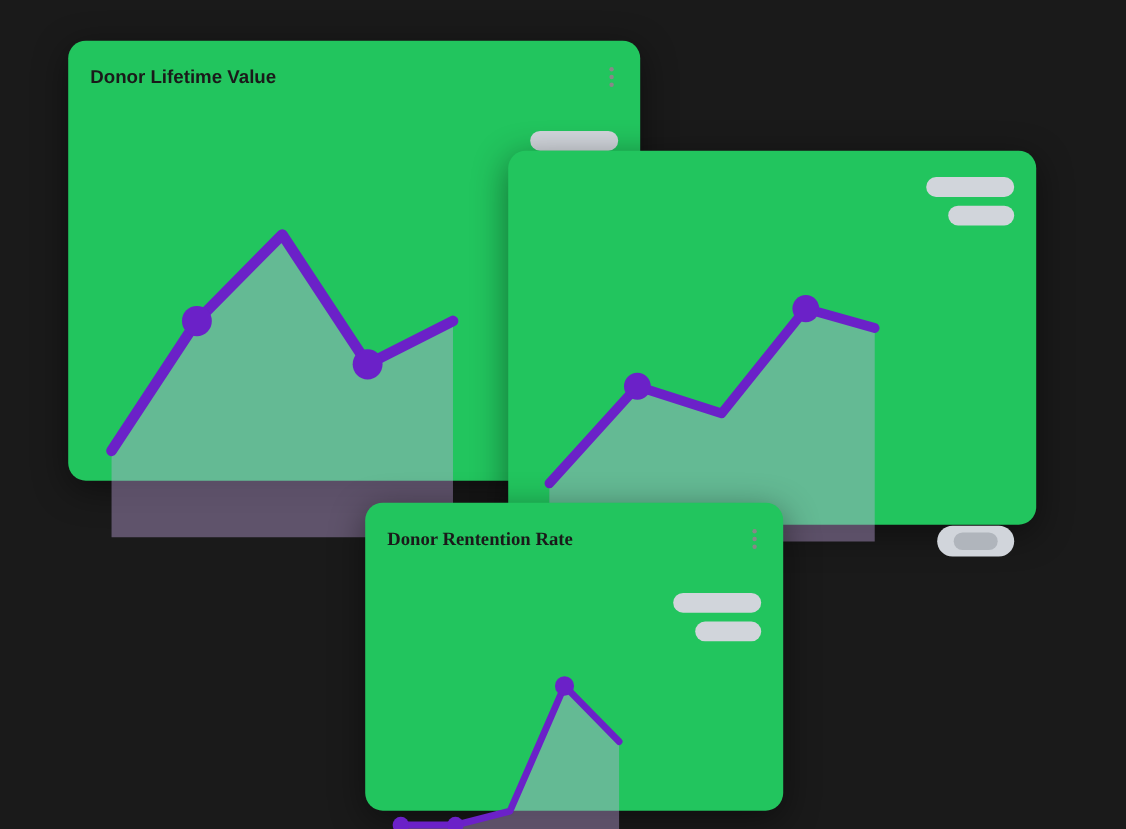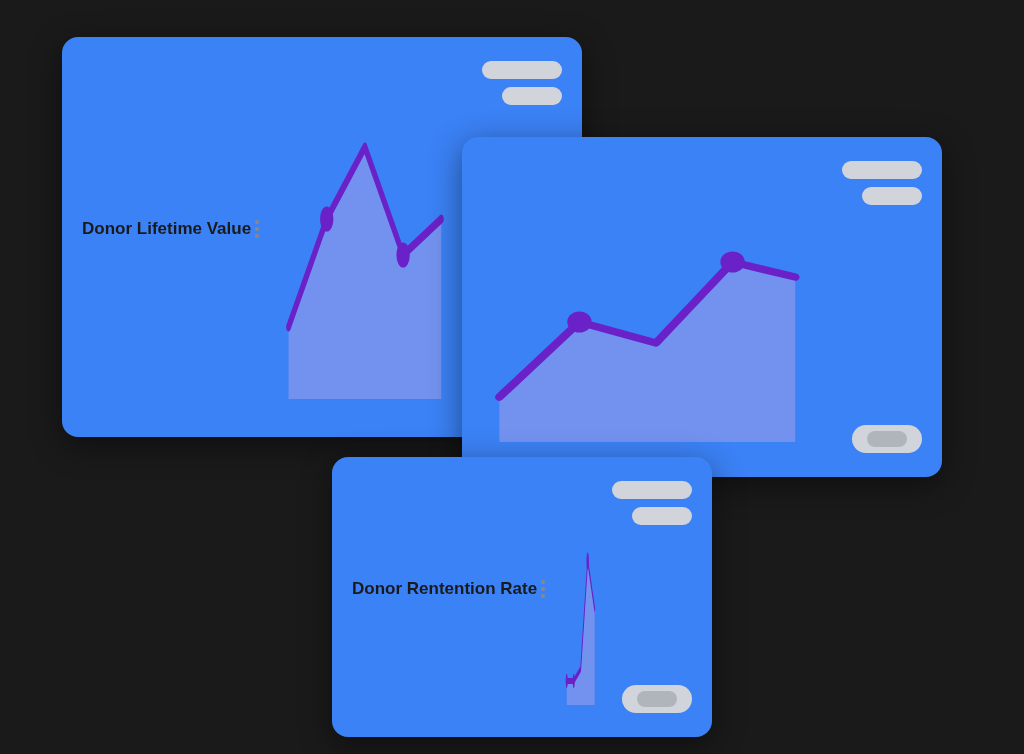--- a/index.html
+++ b/index.html
@@ -16,26 +16,26 @@
     }
 
     .scene {
       position: relative;
       width: 900px;
       height: 680px;
     }
 
     .card {
       position: absolute;
-      background: #3b82f6;
+      background: #22c55e;
       border-radius: 16px;
       box-shadow: 0 8px 32px rgba(0,0,0,0.45);
       padding: 20px;
       display: flex;
-      flex-direction: row;
+      flex-direction: column;
       gap: 16px;
     }
 
     .card-header {
       display: flex;
       align-items: center;
       justify-content: space-between;
       margin-bottom: 16px;
     }
 
@@ -132,20 +132,21 @@
       width: 480px;
       height: 340px;
     }
 
     
     .card-retention {
       top: 420px;
       left: 270px;
       width: 380px;
       height: 280px;
+      font-family: Liberation Serif, serif;
     }
 
     svg.chart {
       width: 100%;
       height: 100%;
     }
   </style>
 </head>
 <body>
 

